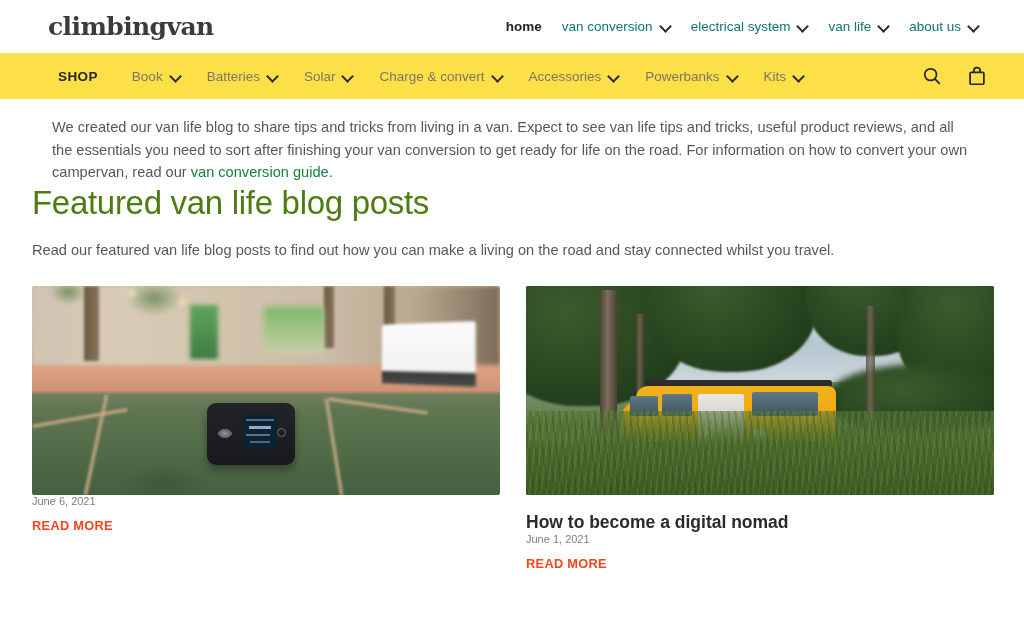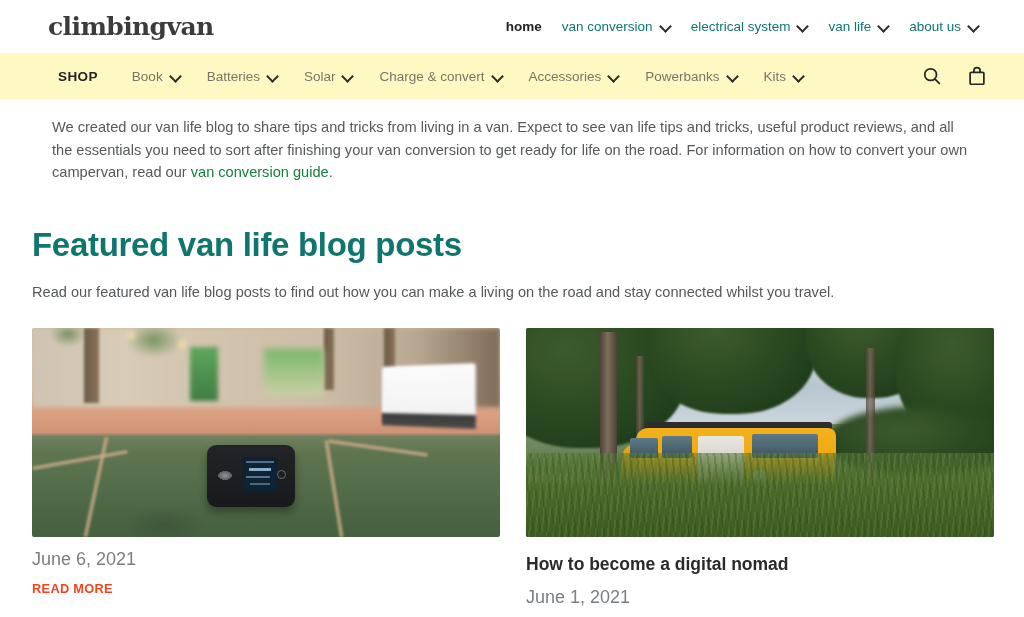--- a/index.html
+++ b/index.html
@@ -52,21 +52,21 @@
     left: 1px; top: 1px;
     width: 7px; height: 7px;
     border-right: 2.2px solid #2b2b2b;
     border-bottom: 2.2px solid #2b2b2b;
     transform: rotate(45deg);
   }
 
   
   .shop-bar {
     height: 46px;
-    background: #fef9c3;
+    background: #fde047;
     display: flex;
     align-items: center;
     padding: 0 36px 0 58px;
   }
   .shop-label {
     font-size: 13.5px;
     font-weight: bold;
     color: #262626;
     letter-spacing: 0.4px;
     margin-right: 34px;
@@ -91,24 +91,23 @@
     margin-top: 17px;
     font-size: 14.6px;
     line-height: 22.6px;
     color: #55595c;
     max-width: 945px;
     padding-left: 20px;
   }
   .intro a { color: #15803d; text-decoration: none; cursor: pointer; }
 
   .page-title {
-    margin-top: 42px;
     font-size: 33px;
-    font-weight: bold;
-    color: #0f766e;
+    font-weight: normal;
+    color: #4d7c0f;
     letter-spacing: -0.3px;
   }
   .subtitle {
     margin-top: 20px;
     font-size: 14.6px;
     color: #55595c;
   }
 
   
   .cards {
@@ -126,22 +125,22 @@
     background: #8a8a8a;
   }
   .card-title {
     margin-top: 17px;
     font-size: 17.5px;
     font-weight: bold;
     color: #2a2a2a;
     cursor: pointer;
   }
   .card-date {
-    margin-top: 12px;
-    font-size: 18px;
+    margin-top: 0;
+    font-size: 11px;
     color: #7a7f83;
   }
   .card-more {
     margin-top: 11px;
     font-size: 12.8px;
     font-weight: bold;
     color: #F4441E;
     letter-spacing: 0.3px;
     cursor: pointer;
     display: inline-block;

